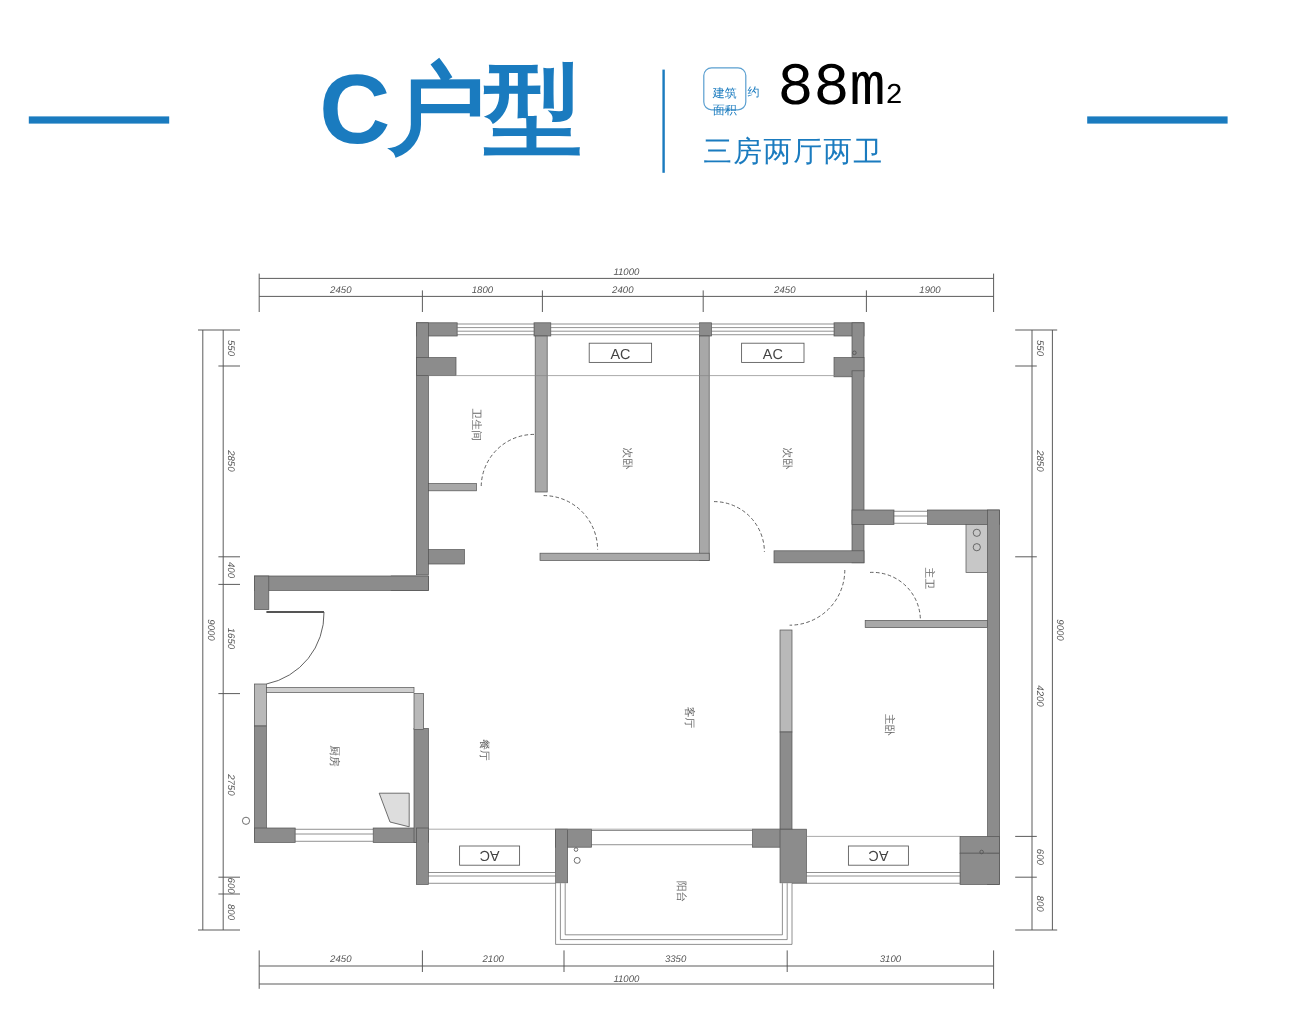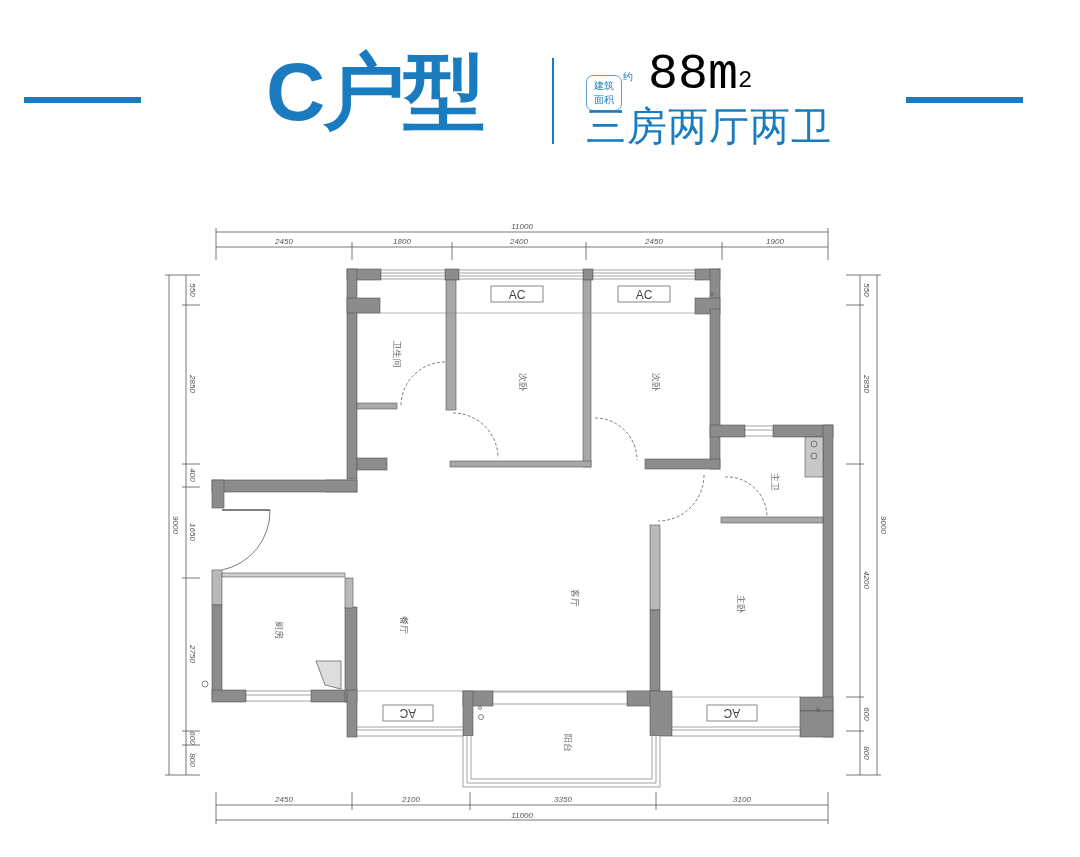--- a/index.html
+++ b/index.html
@@ -6,26 +6,26 @@
   body { width:1080px; height:857px; position:relative; overflow:hidden;
          font-family:"DejaVu Sans", sans-serif; }
   .deco-line { position:absolute; top:97px; height:6px; background:#1a7bbf; }
   #line-left { left:24px; width:117px; }
   #line-right { left:906px; width:117px; }
   .title-main { position:absolute; left:266px; top:44px; font-family:"Liberation Sans", sans-serif;
        font-weight:bold; font-size:82px; line-height:96px; color:#1a7bbf; letter-spacing:-2px; }
   .divider { position:absolute; left:552px; top:58px; width:2px; height:86px; background:#1a7bbf; }
   .badge { position:absolute; left:586px; top:56px; width:36px; height:36px; border:1.5px solid #5a9fd0;
            border-radius:7px; color:#1a7bbf; font-size:10px; line-height:14px; text-align:center;
-           padding-top:3px; box-sizing:border-box;margin-top:19px; }
+           padding-top:15px; box-sizing:border-box; }
   .badge-yue { position:absolute; left:623px; top:70px; font-size:10px; color:#1a7bbf; }
   .area { position:absolute; left:648px; top:46px; font-family:Liberation Mono, monospace;
           font-size:50px; line-height:58px; color:#000000; }
   .area sup { font-size:24px; vertical-align:top; position:relative; top:6px; }
-  .subtitle { position:absolute; left:586px; top:106px; font-size:40px; line-height:40px; color:#1a7bbf; letter-spacing:1px; }
+  .subtitle { position:absolute; left:586px; top:106px; font-size:24px; line-height:40px; color:#1a7bbf; letter-spacing:1px; }
   svg { position:absolute; left:0; top:0; }
   .dim { font-family:"Liberation Sans", sans-serif; font-size:8px; fill:#555; font-style:italic; }
   .room { font-family:"DejaVu Sans", sans-serif; font-size:9px; fill:#666; }
 </style>
 </head>
 <body>
 
 <div class="deco-line" id="line-left"></div>
 <div class="deco-line" id="line-right"></div>
 <div class="title-main">C户型</div>

